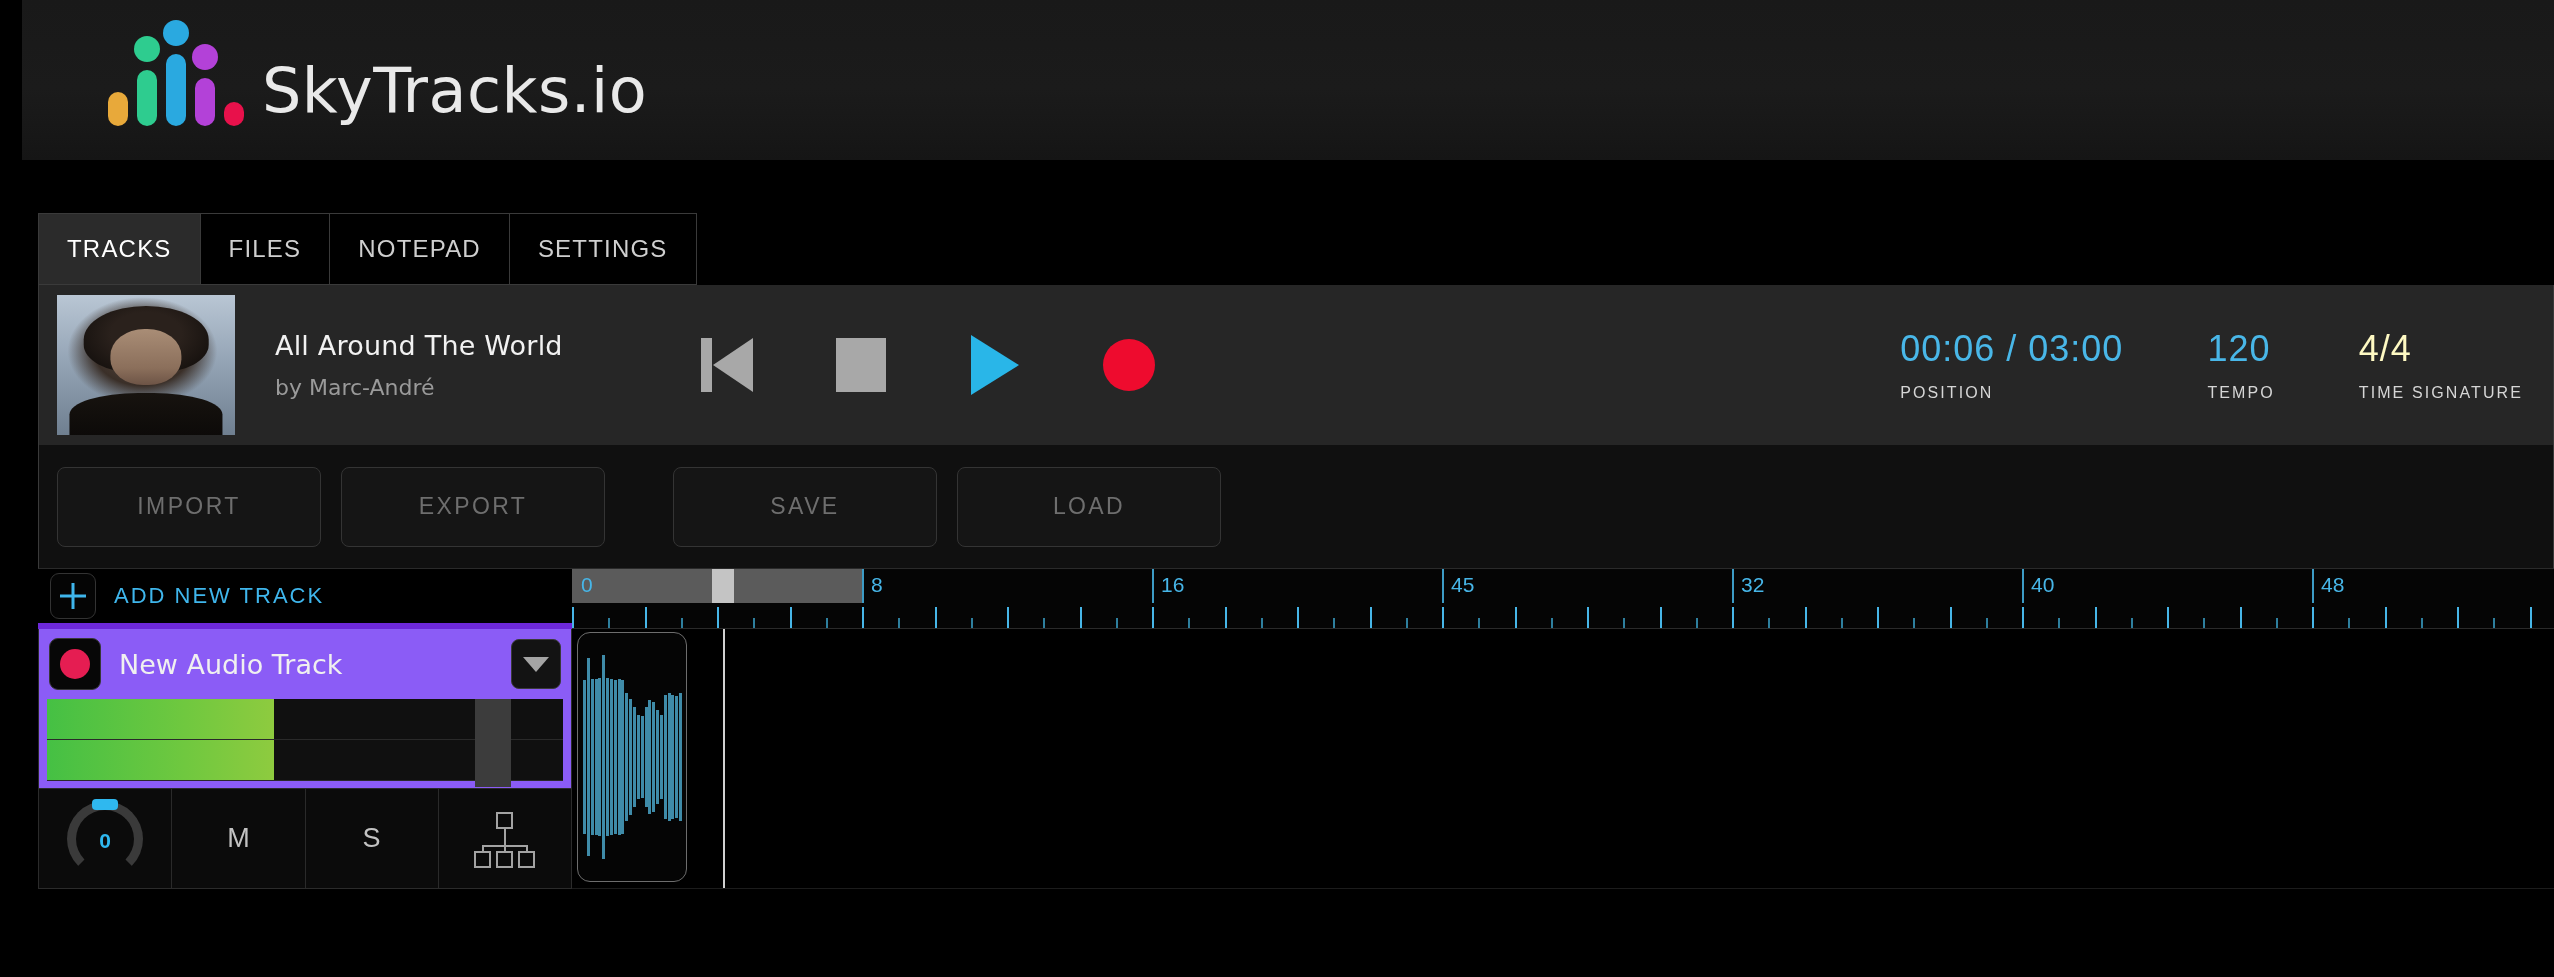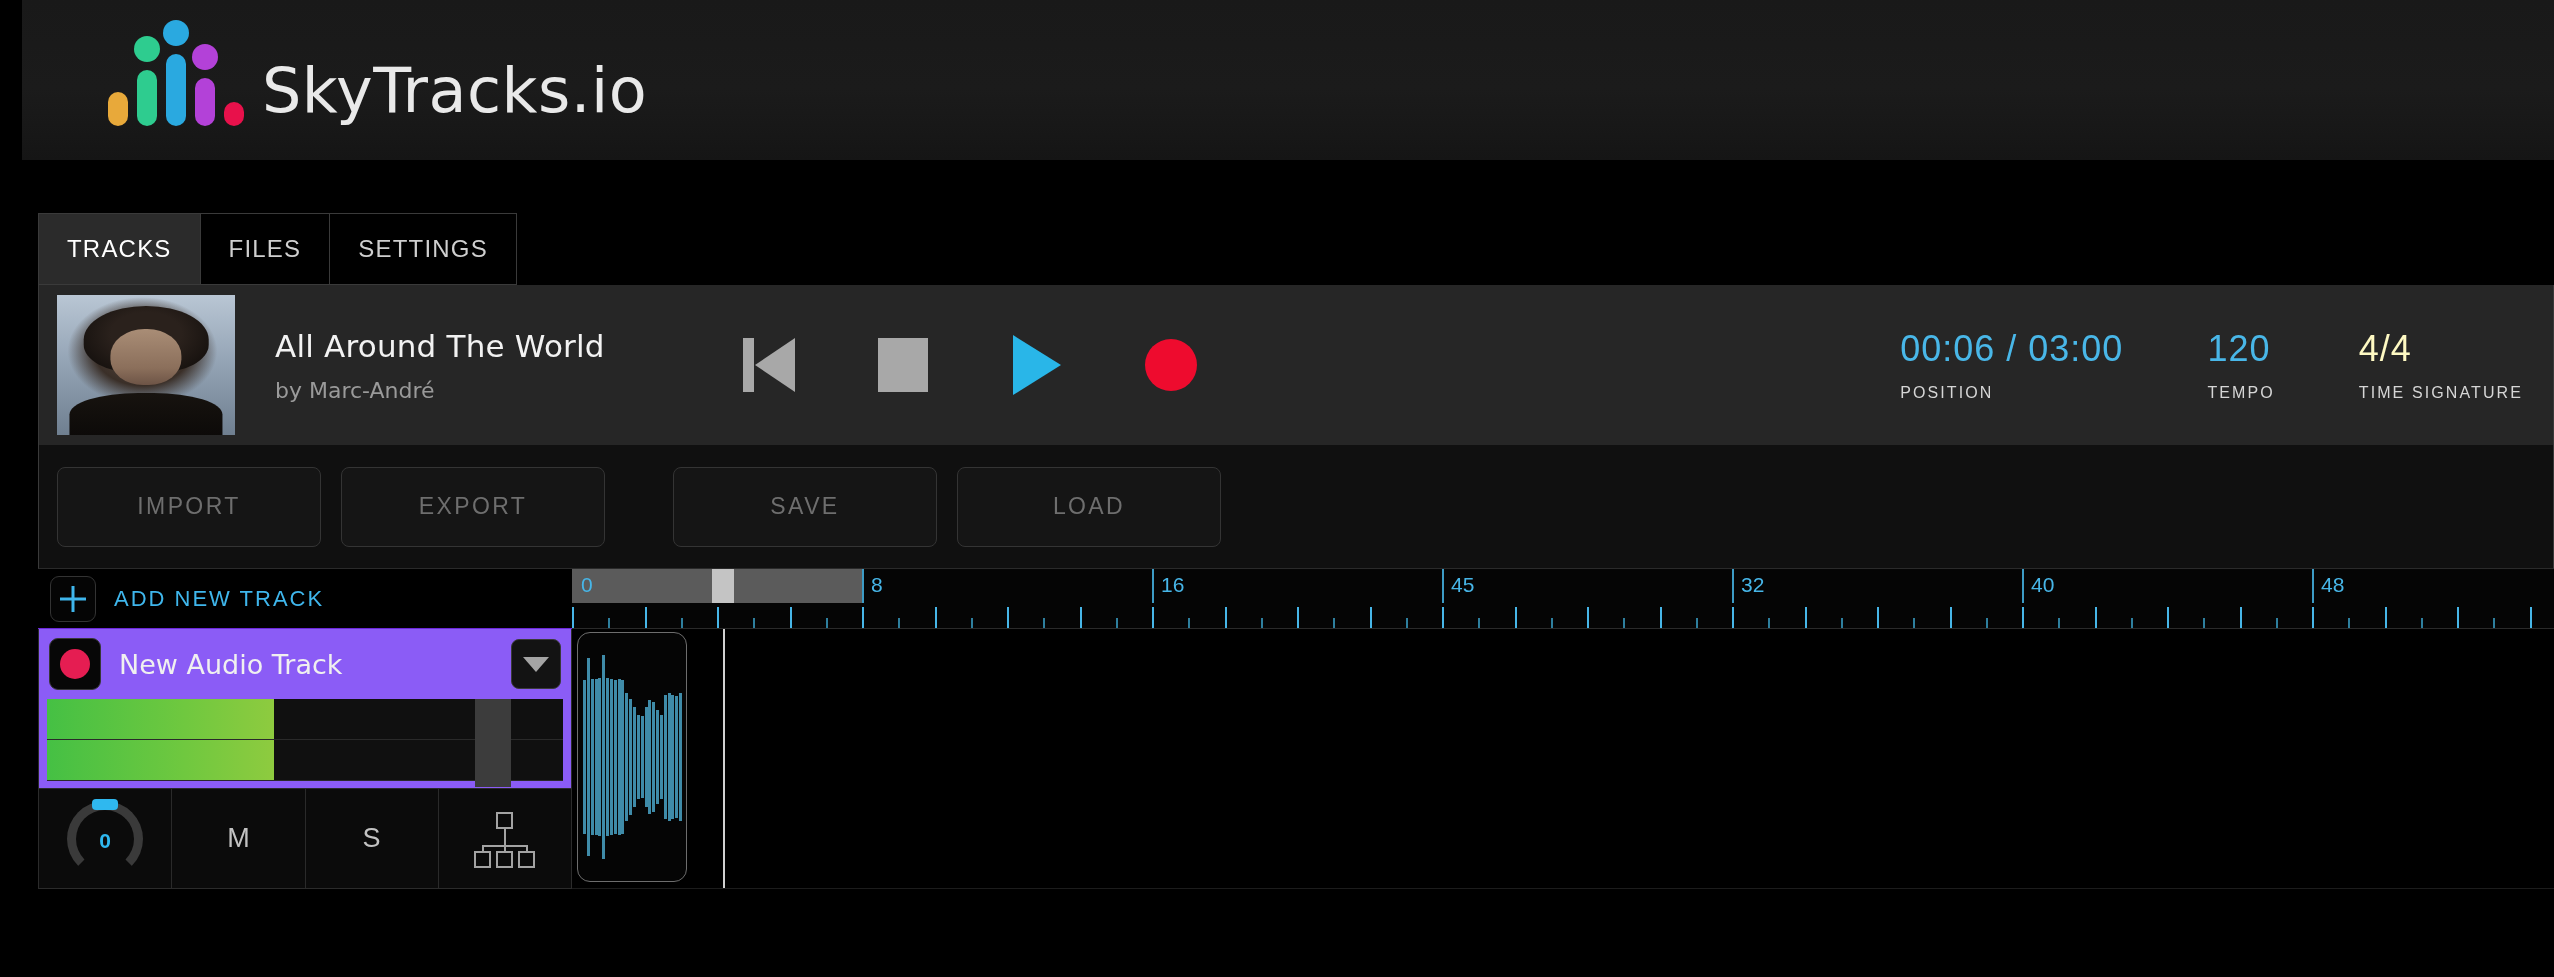--- a/index.html
+++ b/index.html
@@ -72,21 +72,21 @@
     position:absolute; left:50%; top:24%; transform:translateX(-50%);
     width:40%; height:40%; border-radius:48% 48% 46% 46%;
     background: linear-gradient(180deg,#a98d76 0%, #8b6f5b 70%, #6d5446 100%);
   }
   .art .torso {
     position:absolute; left:50%; bottom:-4%; transform:translateX(-50%);
     width:86%; height:34%; border-radius: 45% 45% 0 0;
     background: linear-gradient(180deg,#17130f 0%, #0b0908 100%);
   }
   .trackmeta { margin-left: 40px; flex:none; }
-  .trackmeta .title { color:#f2f2f2; font-size:31px; font-weight:400; letter-spacing:0.2px; font-family:"DejaVu Sans", sans-serif;}
+  .trackmeta .title { color:#f2f2f2; font-size:27px; font-weight:400; letter-spacing:0.2px; font-family:"DejaVu Sans", sans-serif;}
   .trackmeta .artist { color:#9a9a9a; font-size:22px; margin-top:14px; font-family:"DejaVu Sans", sans-serif;}
 
   .tbtns { display:flex; align-items:center; margin-left: 97px; }
   .tbtn {
     width: 134px; height: 94px; display:flex; align-items:center; justify-content:center;
     cursor:pointer; background:transparent;
   }
   .ic-skip { position:relative; width:52px; height:54px; }
   .ic-skip .barL { position:absolute; left:0; top:0; width:11px; height:54px; background:#a8a8a8; }
   .ic-skip .tri {
@@ -116,21 +116,21 @@
     display:flex; align-items:center; justify-content:center;
     color:#6e6e6e; font-size:23px; letter-spacing:2.4px; cursor:pointer; background:#151515;
   }
   .abtn.gap { margin-left: 48px; }
 
   
   .trackarea { position:relative; height: 390px; }
 
   .addrow {
     position:absolute; left:0; top:0; width: 534px; height: 60px;
-    background:#000; border-bottom:1px solid #6d28d9;
+    background:#000; border-bottom:6px solid #6d28d9;
     display:flex; align-items:center; padding-left: 12px;
   }
   .plusbtn {
     width:46px; height:46px; border:1px solid #333; border-radius:9px;
     position:relative; cursor:pointer; background:#050505;
   }
   .plusbtn:before, .plusbtn:after {
     content:""; position:absolute; background:#3fb6ec;
   }
   .plusbtn:before { left:50%; top:9px; width:3px; height:26px; transform:translateX(-50%); }
@@ -240,20 +240,21 @@
         </div>
       <div class="brand-name">SkyTracks.io</div>
     </div>
   </div>
 
   <div class="panel">
 
     <div class="tabs" id="tabs">
         <div class="tab active">TRACKS</div>
         <div class="tab">FILES</div>
+        <div class="tab">NOTEPAD</div>
         <div class="tab">SETTINGS</div>
       </div>
 
     <div class="transport">
 
       <div class="art">
         <div class="hair"></div>
         <div class="face"></div>
         <div class="torso"></div>
       </div>

